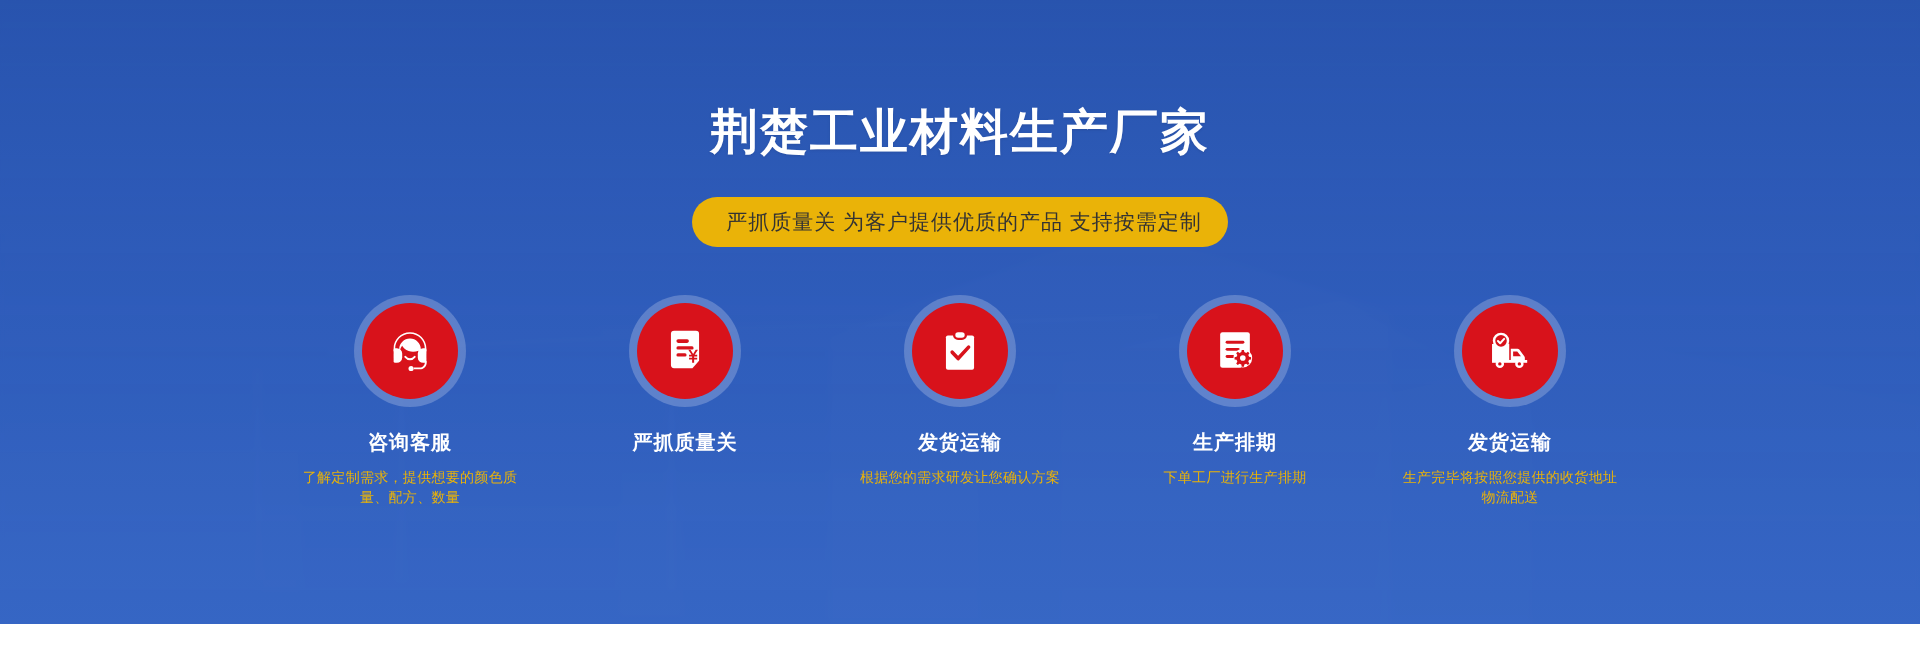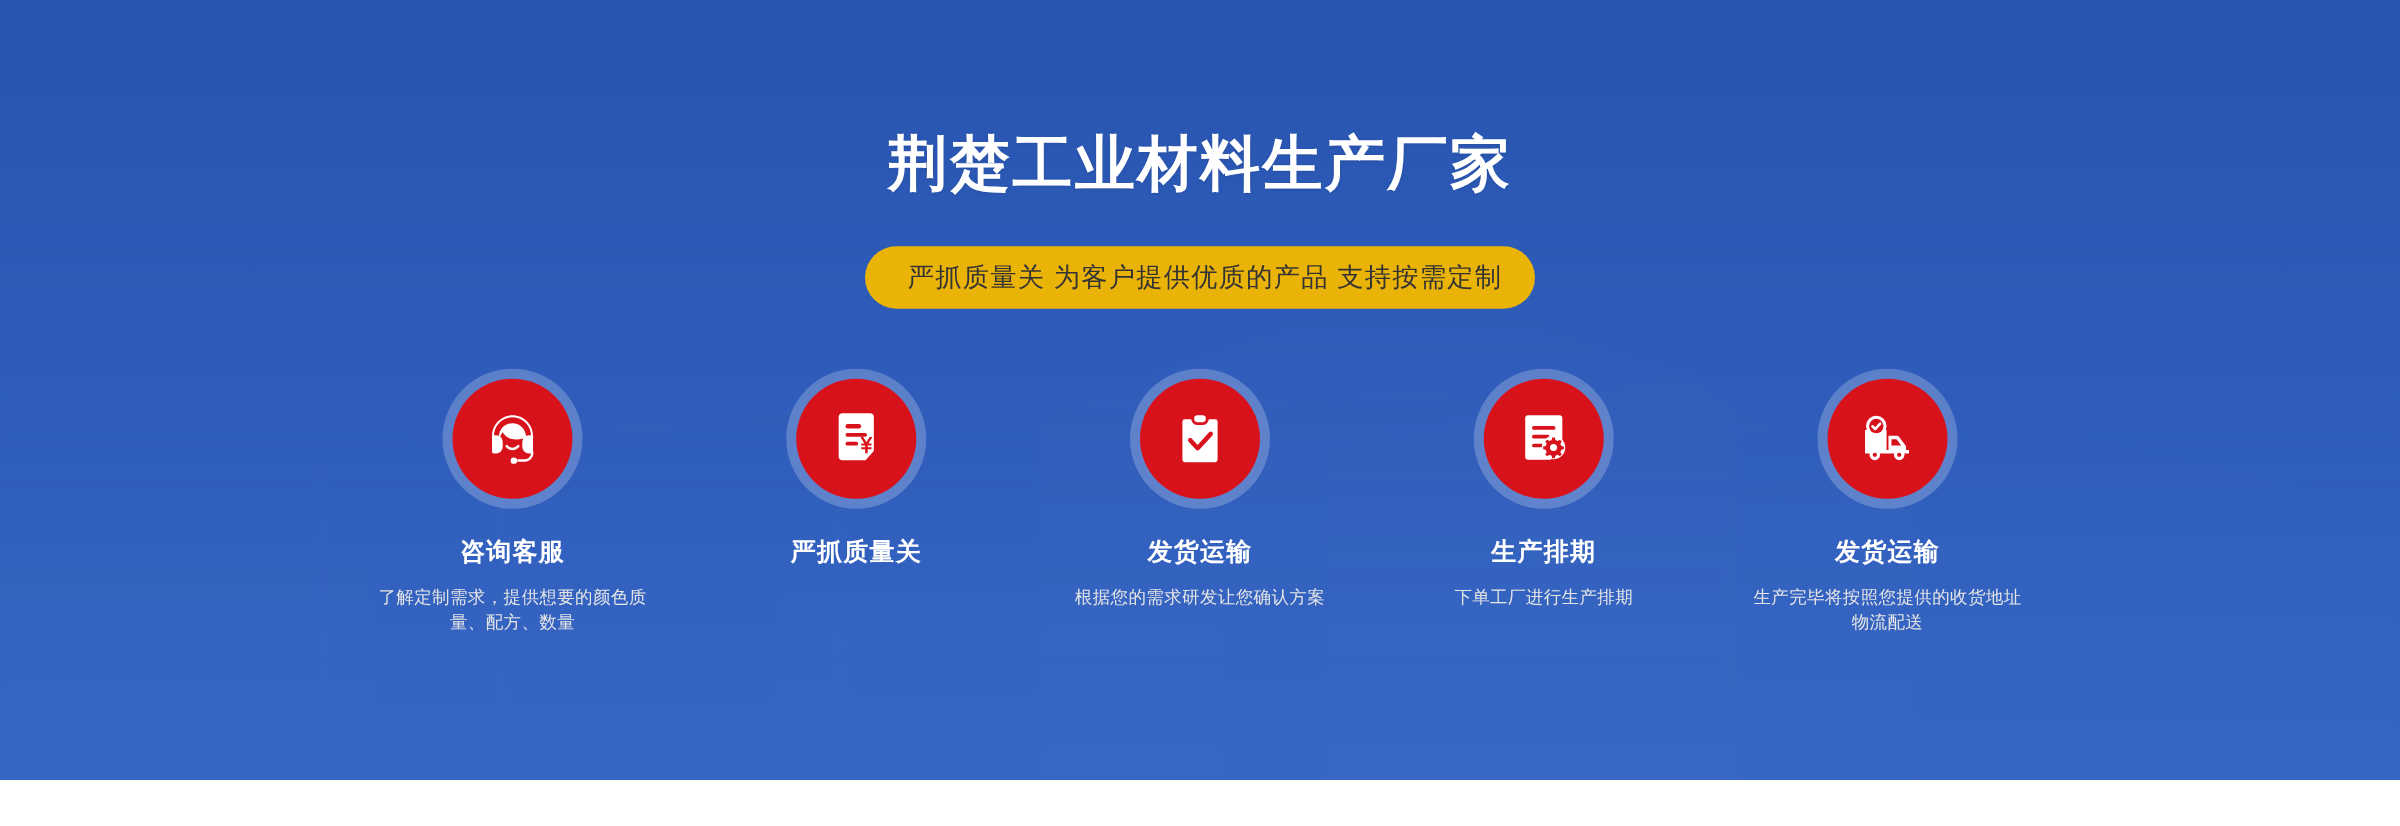--- a/index.html
+++ b/index.html
@@ -157,21 +157,21 @@
   .step-title {
     margin-top: 24px;
     color: #ffffff;
     font-size: 20px;
     font-weight: bold;
     letter-spacing: 1px;
     line-height: 1.1;
   }
   .step-desc {
     margin-top: 14px;
-    color: #e5e5e5;
+    color: #eab308;
     font-size: 14px;
     line-height: 1.45;
     letter-spacing: 0.3px;
     max-width: 215px;
   }
 </style>
 </head>
 <body>
 
 <div class="banner">

